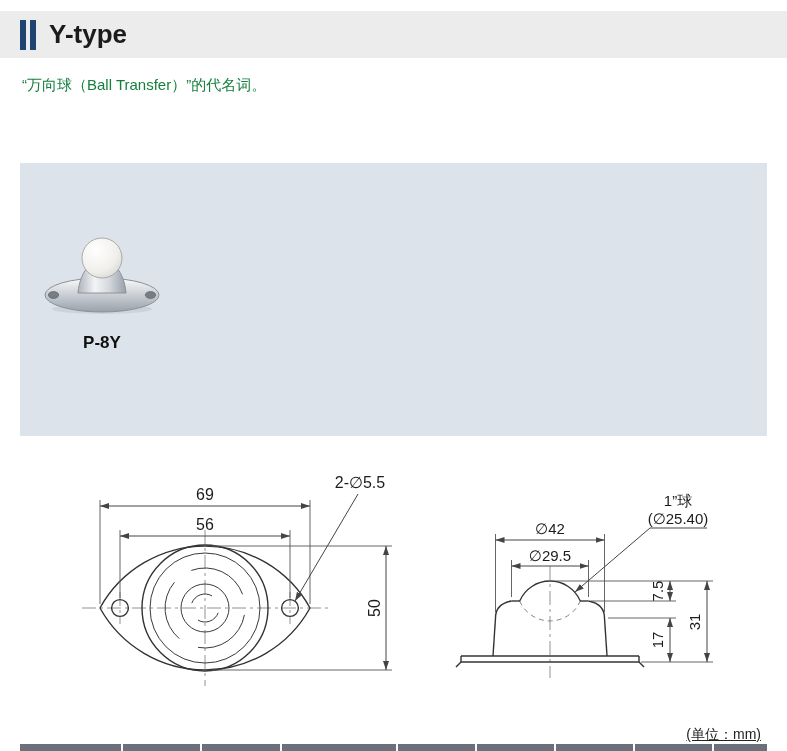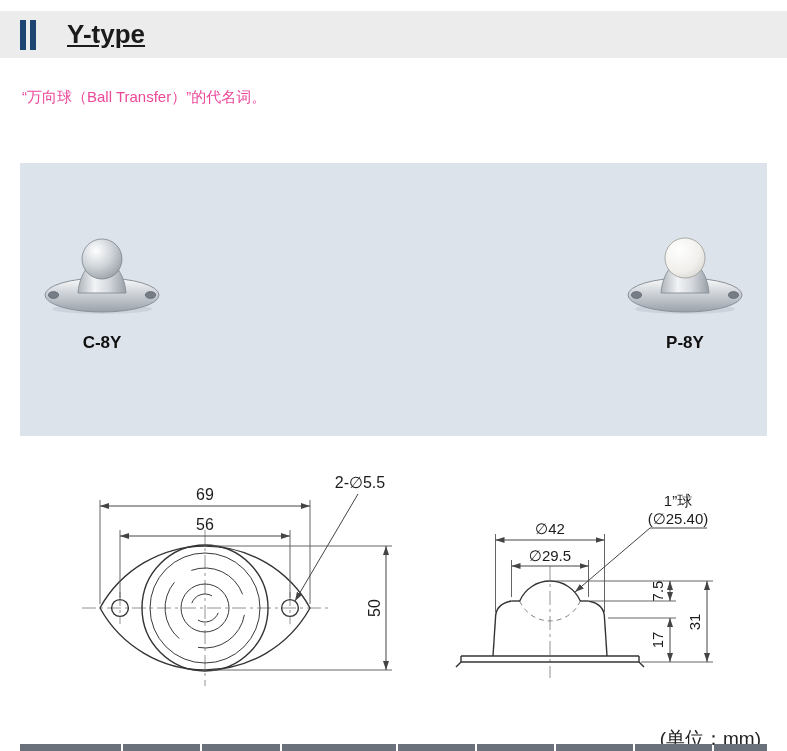--- a/index.html
+++ b/index.html
@@ -3,23 +3,23 @@
 <meta charset="utf-8">
 <style>
   html,body{margin:0;padding:0;}
   body{width:787px;height:751px;position:relative;overflow:hidden;background:#fff;
        font-family:"Liberation Sans",sans-serif;color:#1a1a1a;}
 
   .header-band{position:absolute;left:0;top:11px;width:787px;height:47px;background:#ececec;
                display:flex;align-items:center;}
   .accent-bars{display:flex;gap:4px;margin-left:20px;height:30px;}
   .accent-bar{width:6px;height:30px;background:#1e4472;}
-  .page-title{margin-left:31px;font-size:26px;font-weight:bold;color:#1b1b1b;text-decoration:underline;}
-
-  .intro{position:absolute;left:22px;top:83px;font-size:15px;line-height:28px;color:#ec4899;}
+  .page-title{margin-left:13px;font-size:26px;font-weight:bold;color:#1b1b1b;}
+
+  .intro{position:absolute;left:22px;top:71px;font-size:15px;line-height:28px;color:#15803d;}
 
   .panel{position:absolute;left:20px;top:163px;width:747px;height:273px;background:#dce3ea;}
   .products{position:absolute;left:0;top:58px;width:747px;display:flex;
             justify-content:space-between;padding:0 10px;box-sizing:border-box;}
   .product{display:flex;flex-direction:column;align-items:center;width:144px;}
   .product svg{width:122px;height:100px;display:block;}
   .product-label{margin-top:12px;font-size:17px;font-weight:bold;color:#101010;}
 
   .drawing{position:absolute;}
   .tv{left:40px;top:458px;}
@@ -27,21 +27,21 @@
   svg .ol{fill:none;stroke:#333;stroke-width:1.4;}
   svg .thin{fill:none;stroke:#3a3a3a;stroke-width:1;}
   svg .hid{fill:none;stroke:#777;stroke-width:0.9;stroke-dasharray:5 4;}
   svg .ext{stroke:#555;stroke-width:0.9;}
   svg .dim{stroke:#444;stroke-width:1;fill:none;}
   svg .cl{stroke:#777;stroke-width:0.8;stroke-dasharray:14 4 3 4;fill:none;}
   svg text{fill:#1c1c1c;font-family:"Liberation Sans",sans-serif;}
   .dimtxt{font-size:16px;}
   .dimtxt-s{font-size:15px;}
 
-  .unit-note{position:absolute;right:26px;top:726px;font-size:19px;color:#222;}
+  .unit-note{position:absolute;right:26px;top:726px;font-size:14px;color:#222;text-decoration:underline;}
 
   .table-strip{position:absolute;left:20px;top:744px;width:747px;height:7px;display:flex;gap:2px;}
   .table-strip .cell{background:#6b717b;height:100%;}
 </style>
 </head>
 <body>
 
 <svg width="0" height="0" style="position:absolute" aria-hidden="true">
   <defs>
     <linearGradient id="gFlange" x1="0" y1="0" x2="0" y2="1">
@@ -81,32 +81,20 @@
   <div class="page-title">Y-type</div>
 </div>
 
 <div class="intro">
   <div>“万向球（Ball Transfer）”的代名词。</div>
 </div>
 
 <div class="panel">
   <div class="products">
 
-    <div class="product">
-      <svg viewBox="0 0 122 100">
-        <ellipse cx="61" cy="88" rx="50" ry="5" fill="rgba(70,80,95,0.10)"></ellipse>
-        <ellipse cx="61" cy="74" rx="57" ry="17" fill="url(#gFlange)" stroke="#8b9199" stroke-width="1"></ellipse>
-        <ellipse cx="12.5" cy="74" rx="5.2" ry="3.4" fill="#767d86" stroke="#5c626a" stroke-width="0.7"></ellipse>
-        <ellipse cx="109.5" cy="74" rx="5.2" ry="3.4" fill="#767d86" stroke="#5c626a" stroke-width="0.7"></ellipse>
-        <path d="M37,72 C38,59 43,50 47,46 L75,46 C79,50 84,59 85,72 Z" fill="url(#gHousing)" stroke="#878d95" stroke-width="0.9"></path>
-        <ellipse cx="61" cy="46" rx="14.5" ry="4.6" fill="#ccd1d7" stroke="#868c94" stroke-width="0.8"></ellipse>
-        <circle cx="61" cy="38" r="20" fill="url(#gBall)" stroke="#7f858d" stroke-width="0.8"></circle>
-      </svg>
-      <div class="product-label">C-8Y</div>
-    </div>
 
 
 
 
     <div class="product">
       <svg viewBox="0 0 122 100">
         <ellipse cx="61" cy="88" rx="50" ry="5" fill="rgba(70,80,95,0.10)"></ellipse>
         <ellipse cx="61" cy="74" rx="57" ry="17" fill="url(#gFlange)" stroke="#8b9199" stroke-width="1"></ellipse>
         <ellipse cx="12.5" cy="74" rx="5.2" ry="3.4" fill="#767d86" stroke="#5c626a" stroke-width="0.7"></ellipse>
         <ellipse cx="109.5" cy="74" rx="5.2" ry="3.4" fill="#767d86" stroke="#5c626a" stroke-width="0.7"></ellipse>

